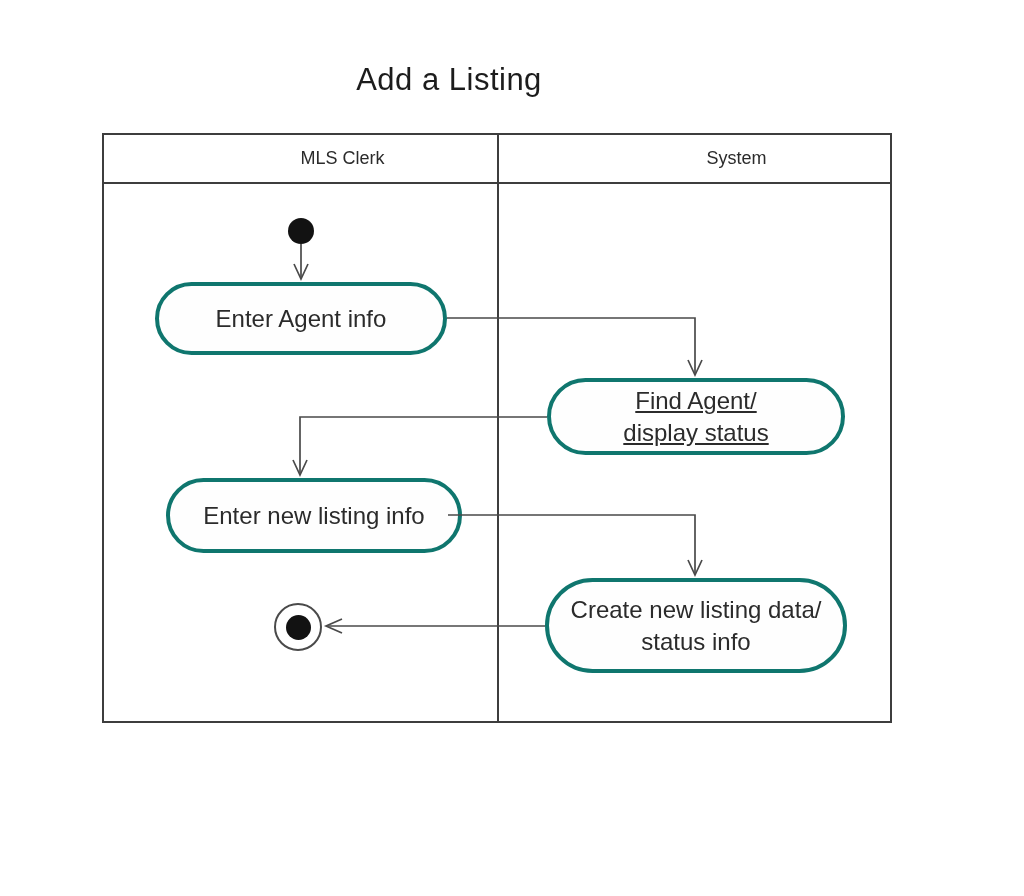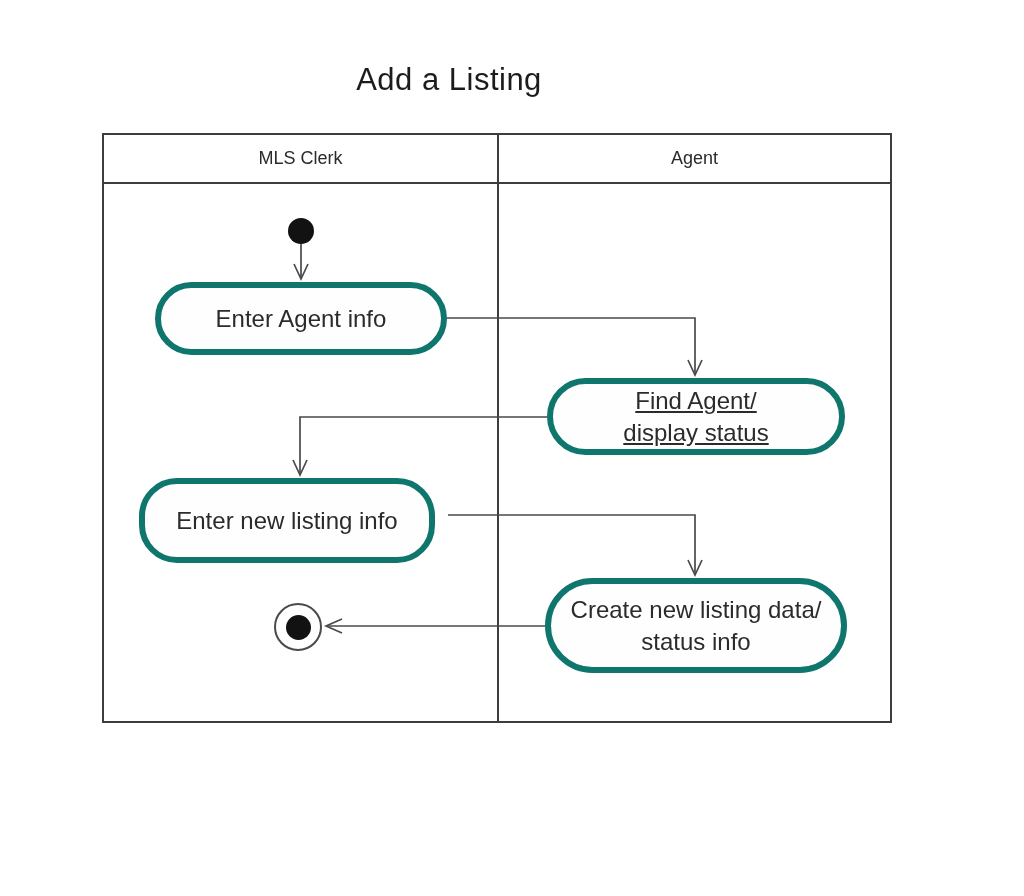--- a/index.html
+++ b/index.html
@@ -37,38 +37,38 @@
   }
   .header-underline {
     position: absolute;
     left: 0; top: 47px;
     width: 100%; height: 2px;
     background: #3d3d3d;
   }
   .lane-header {
     position: absolute; top: 0; height: 47px;
     display: flex; align-items: center; justify-content: center;
-    font-size: 18px; color: #2b2b2b;
+    font-size: 18px; color: #2b2b2b; margin-left: 42px;
   }
   .lane-header.left  { left: 0;    width: 393px; }
   .lane-header.right { left: 395px; width: 391px; }
   .activity {
     position: absolute;
     box-sizing: border-box;
-    border: 6px solid #0f766e;
+    border: 4px solid #0f766e;
     background: #fefefe;
     display: flex; align-items: center; justify-content: center;
     text-align: center;
     font-size: 24px; color: #2b2b2b;
     line-height: 1.32;
     white-space: pre-line;
   }
   .node-enter-agent        { left: 155px; top: 282px; width: 292px; height: 73px; border-radius: 37px; }
   .node-find-agent         { left: 547px; top: 378px; width: 298px; height: 77px; border-radius: 39px; text-decoration: underline; }
-  .node-enter-new-listing  { left: 139px; top: 478px; width: 296px; height: 85px; border-radius: 38px; }
+  .node-enter-new-listing  { left: 166px; top: 478px; width: 296px; height: 75px; border-radius: 38px; }
   .node-create-new-listing { left: 545px; top: 578px; width: 302px; height: 95px; border-radius: 48px; }
   .start-node {
     position: absolute;
     left: 288px; top: 218px;
     width: 26px; height: 26px;
     background: #121212;
     border-radius: 50%;
   }
   .end-node {
     position: absolute;
@@ -102,21 +102,21 @@
 
 <div class="canvas">
 
   <div class="title">Add a Listing</div>
 
   <div class="frame">
     <div class="lane-header left">
       <span>MLS Clerk</span>
     </div>
     <div class="lane-header right">
-      <span>Agent</span>
+      <span>System</span>
     </div>
     <div class="header-underline"></div>
     <div class="lane-divider"></div>
   </div>
 
   <div class="start-node"></div>
 
   <div class="activity node-enter-agent">
     <span>Enter Agent info</span>
   </div>

